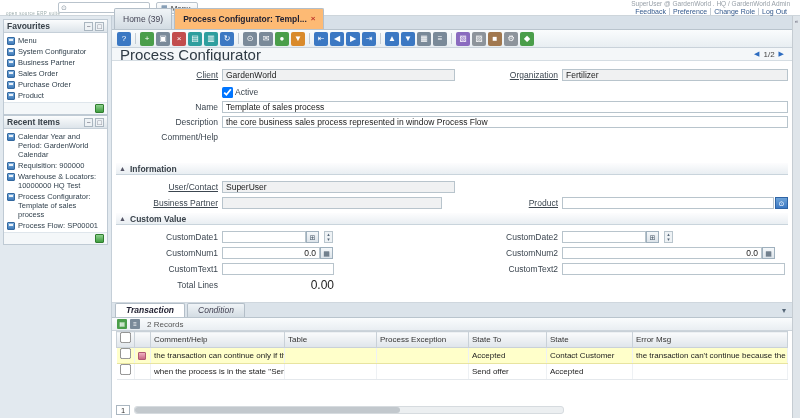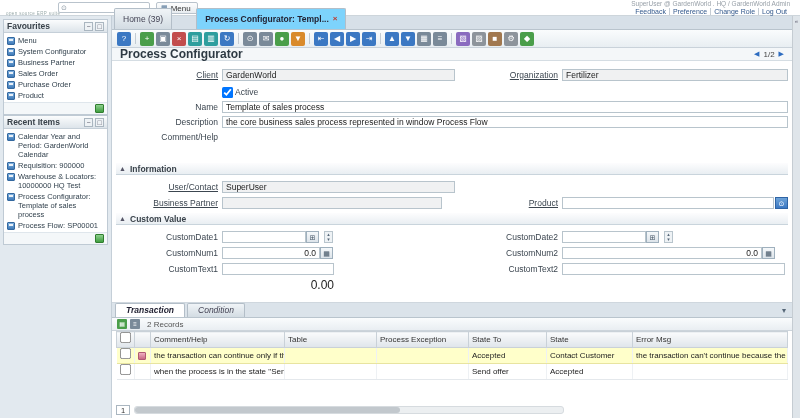--- a/index.html
+++ b/index.html
@@ -49,36 +49,36 @@
   .pfoot { height:12px; display:flex; justify-content:flex-end; align-items:center; padding:0 3px;
            background:#f4f7f9; border-top:1px solid #dfe6ec; }
   .gicon { width:9px; height:9px; border-radius:1px; background:linear-gradient(#8fd08f,#3f9e3f);
            border:1px solid #2f7e2f; cursor:pointer; }
 
   
   .tabbar { height:14px; background:#d7e0e8; border-bottom:1px solid #b9c4cd; display:flex; align-items:flex-end; padding-left:2px; }
   .wtab { height:21px; line-height:12px; font-size:8.5px; padding:0 8px; border:1px solid #b3bec8; border-bottom:none;
           background:linear-gradient(#f0f4f7,#d3dce3); color:#445; margin-right:2px; border-radius:2px 2px 0 0; cursor:pointer;
           display:flex; align-items:center; gap:4px; white-space:nowrap; }
-  .wtab.active { background:#7dd3fc; font-weight:bold; color:#223;margin-left:22px; }
+  .wtab.active { background:#fdba74; font-weight:bold; color:#223; }
   .tclose { color:#c0392b; font-size:8px; font-weight:bold; cursor:pointer; }
 
   
   .toolbar { height:18px; background:linear-gradient(#fafcfd,#e8eef2); border-bottom:1px solid #c9d2da;
              display:flex; align-items:center; padding:0 4px; }
   .tbi { width:14px; height:14px; border-radius:2px; color:#fff; font-size:8px; line-height:14px;
          text-align:center; display:inline-block; margin:0 1px; cursor:pointer; }
   .tsep { display:inline-block; width:1px; height:11px; background:#c2cbd3; margin:0 3px; }
   .c-blue{background:#3b78c3}.c-green{background:#4a9e4a}.c-red{background:#c24d4d}.c-teal{background:#2e9e9e}
   .c-slate{background:#7a8a99}.c-orange{background:#d98a2b}.c-purple{background:#8a6bbf}.c-gray{background:#8d949b}
   .c-brown{background:#a1784f}
 
   
   .titlerow { height:13px; background:#f4f7f9; border-bottom:1px solid #d5dde3; display:flex; align-items:center; padding:0 8px; }
-  .wtitle { font-size:12px; font-weight:bold; color:#2e3a44; flex:1; }
+  .wtitle { font-size:15px; font-weight:normal; color:#2e3a44; flex:1; }
   .recnav { font-size:8px; color:#2d6cc0; display:flex; align-items:center; gap:4px; }
   .recnav .nbtn { cursor:pointer; font-size:7px; }
   .recnav .pcount { color:#444; }
 
   
   .formarea { position:relative; height:242px; background:#fff; border-bottom:1px solid #cfd7de; }
   .lab { position:absolute; width:106px; text-align:right; font-size:8.5px; color:#3c4650; line-height:13px; }
   .lnk { text-decoration:underline; cursor:pointer; }
   .fld { position:absolute; height:12px; font-size:8.5px; border:1px solid #b8c4cc; padding:0 3px;
          background:#fff; color:#222; font-family:"Liberation Sans",sans-serif; }
@@ -332,20 +332,21 @@
         <span class="sqbtn" style="left:208px;top:186px">▦</span>
         <span class="lab" style="left:340px;top:186px">CustomNum2</span>
         <input class="fld num" style="left: 450px; top: 186px; width: 200px;" value="0.0">
         <span class="sqbtn" style="left:650px;top:186px">▦</span>
 
         <span class="lab" style="left:0;top:202px">CustomText1</span>
         <input class="fld" style="left: 110px; top: 202px; width: 112px;" value="">
         <span class="lab" style="left:340px;top:202px">CustomText2</span>
         <input class="fld" style="left: 450px; top: 202px; width: 223px;" value="">
 
+        <span class="lab" style="left:0;top:218px">Total Lines</span>
         <span class="totval" style="left:110px;top:218px;width:112px">0.00</span>
       </div>
 
       <div class="detail">
         <div class="dtabs">
           <div class="dtab active">Transaction</div>
           <div class="dtab">Condition</div>
           <span class="dcollapse">▾</span>
         </div>
         <div class="dtoolbar">

